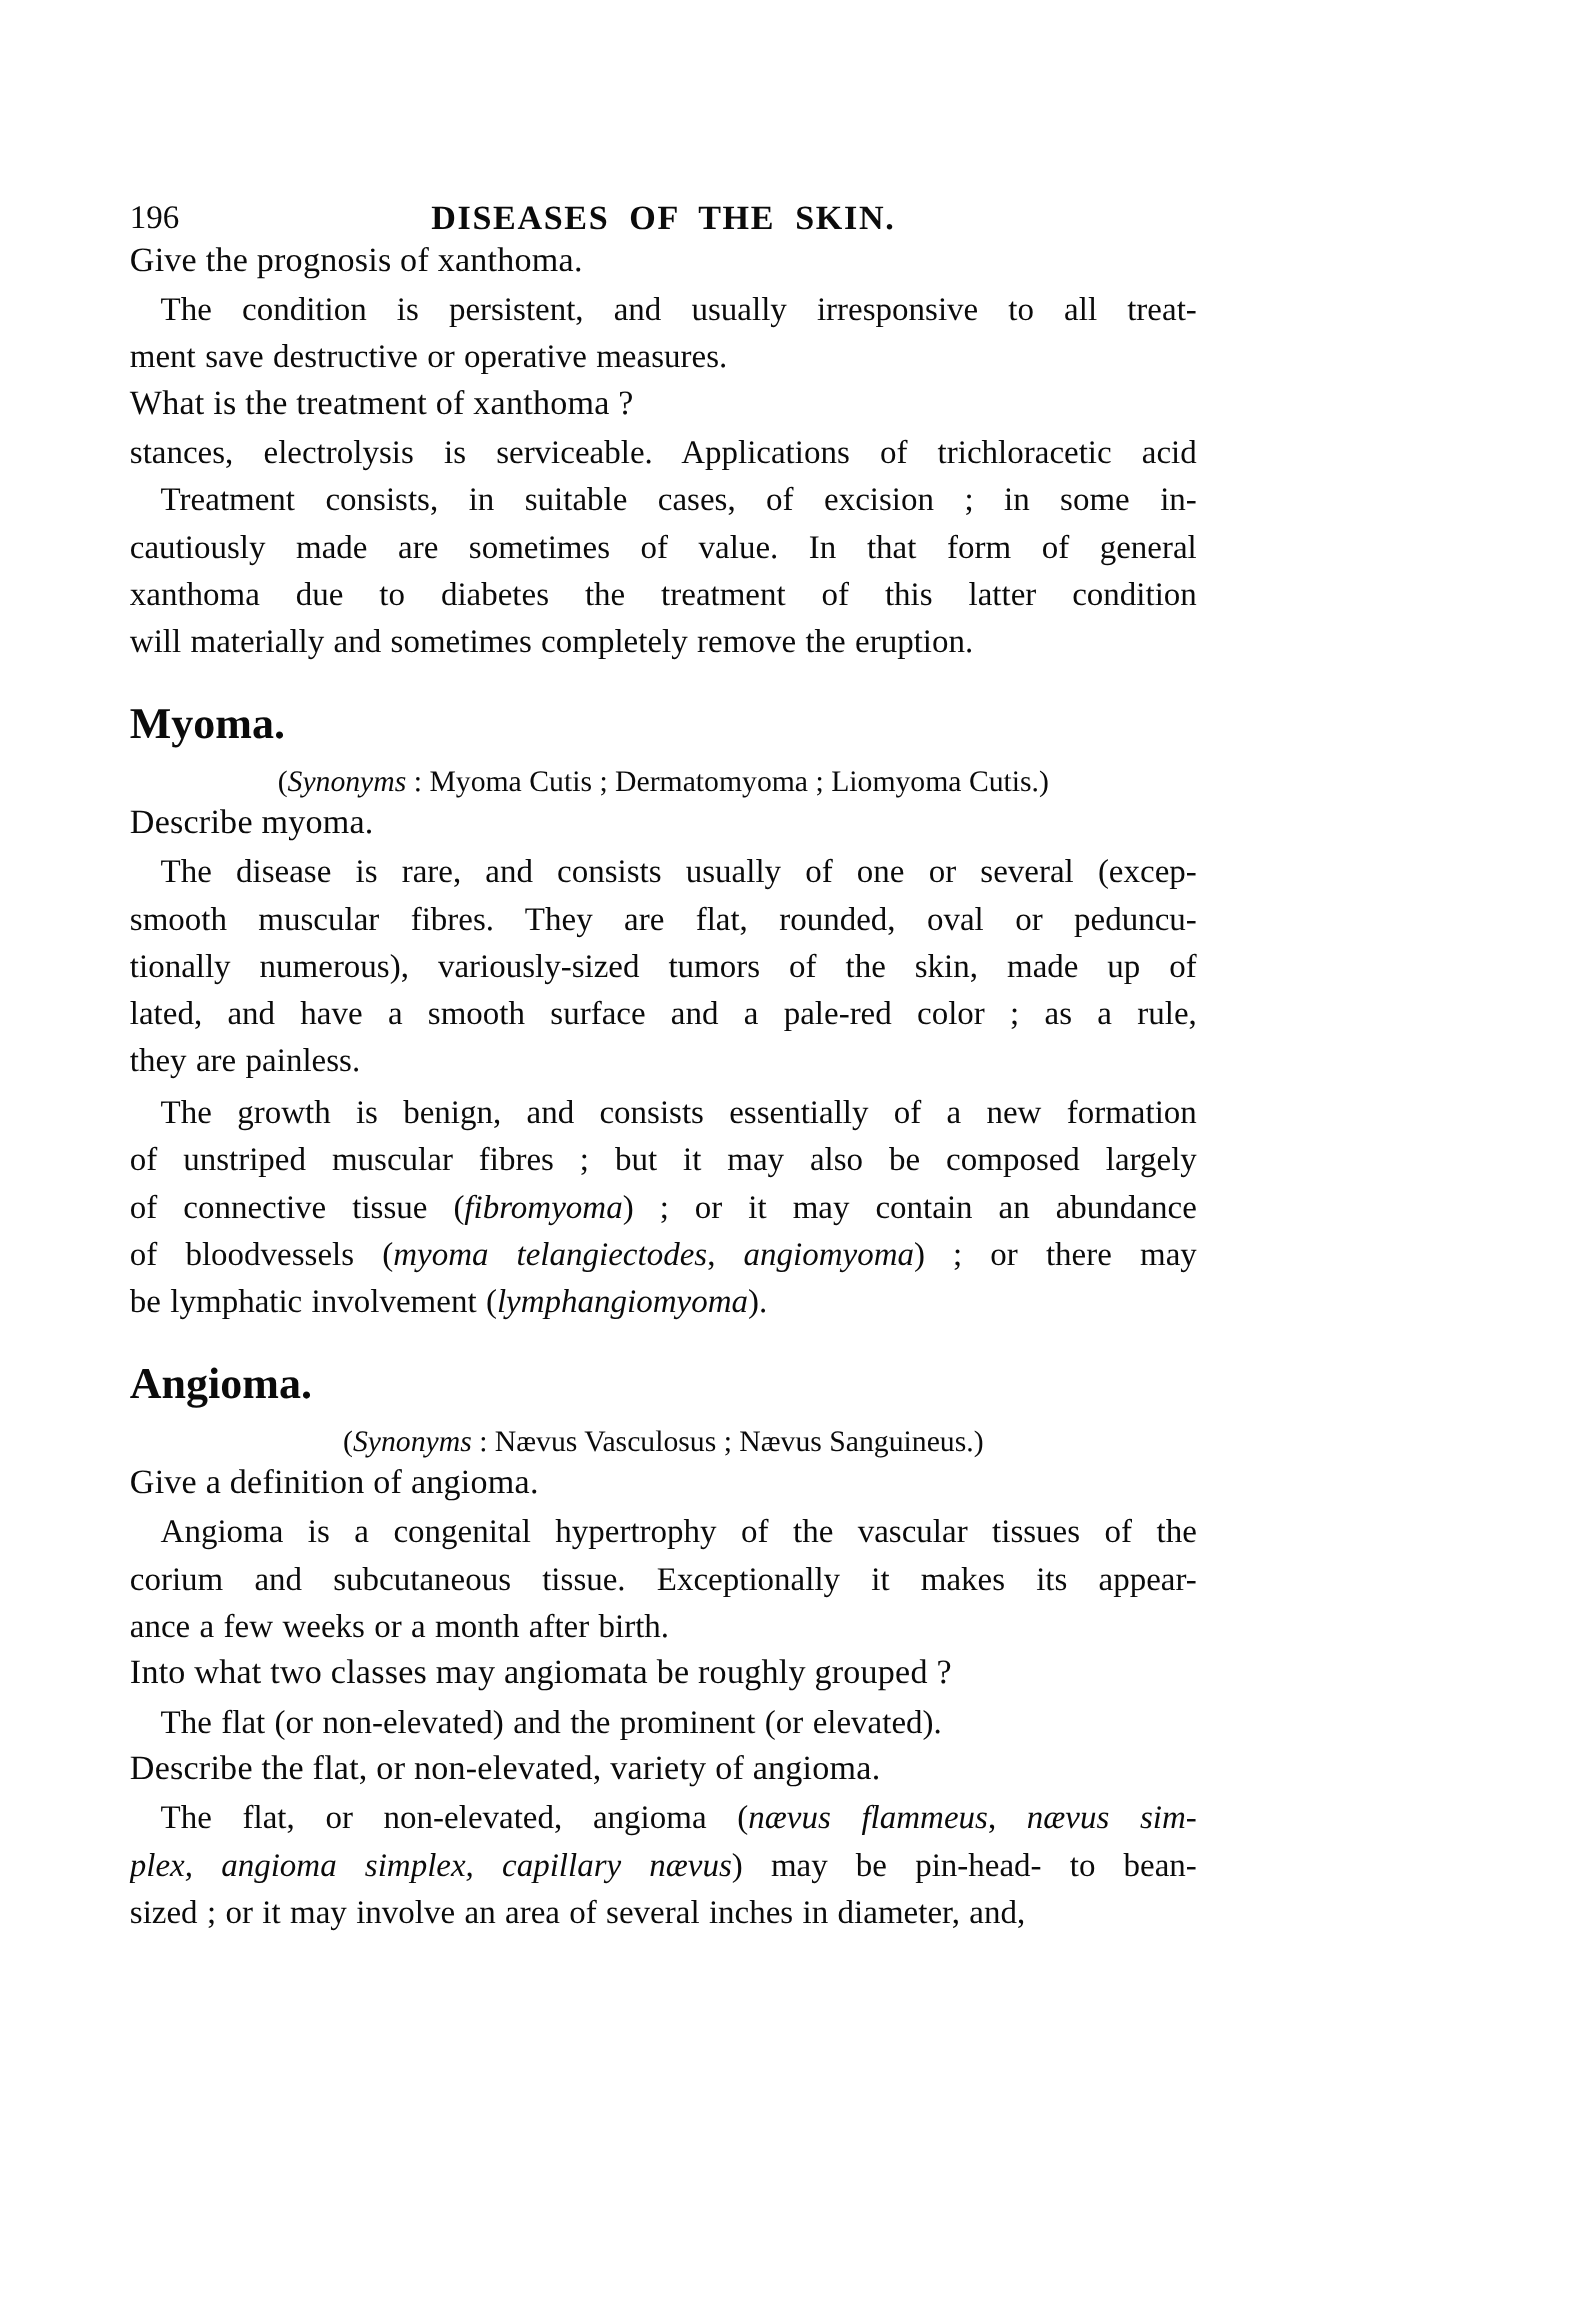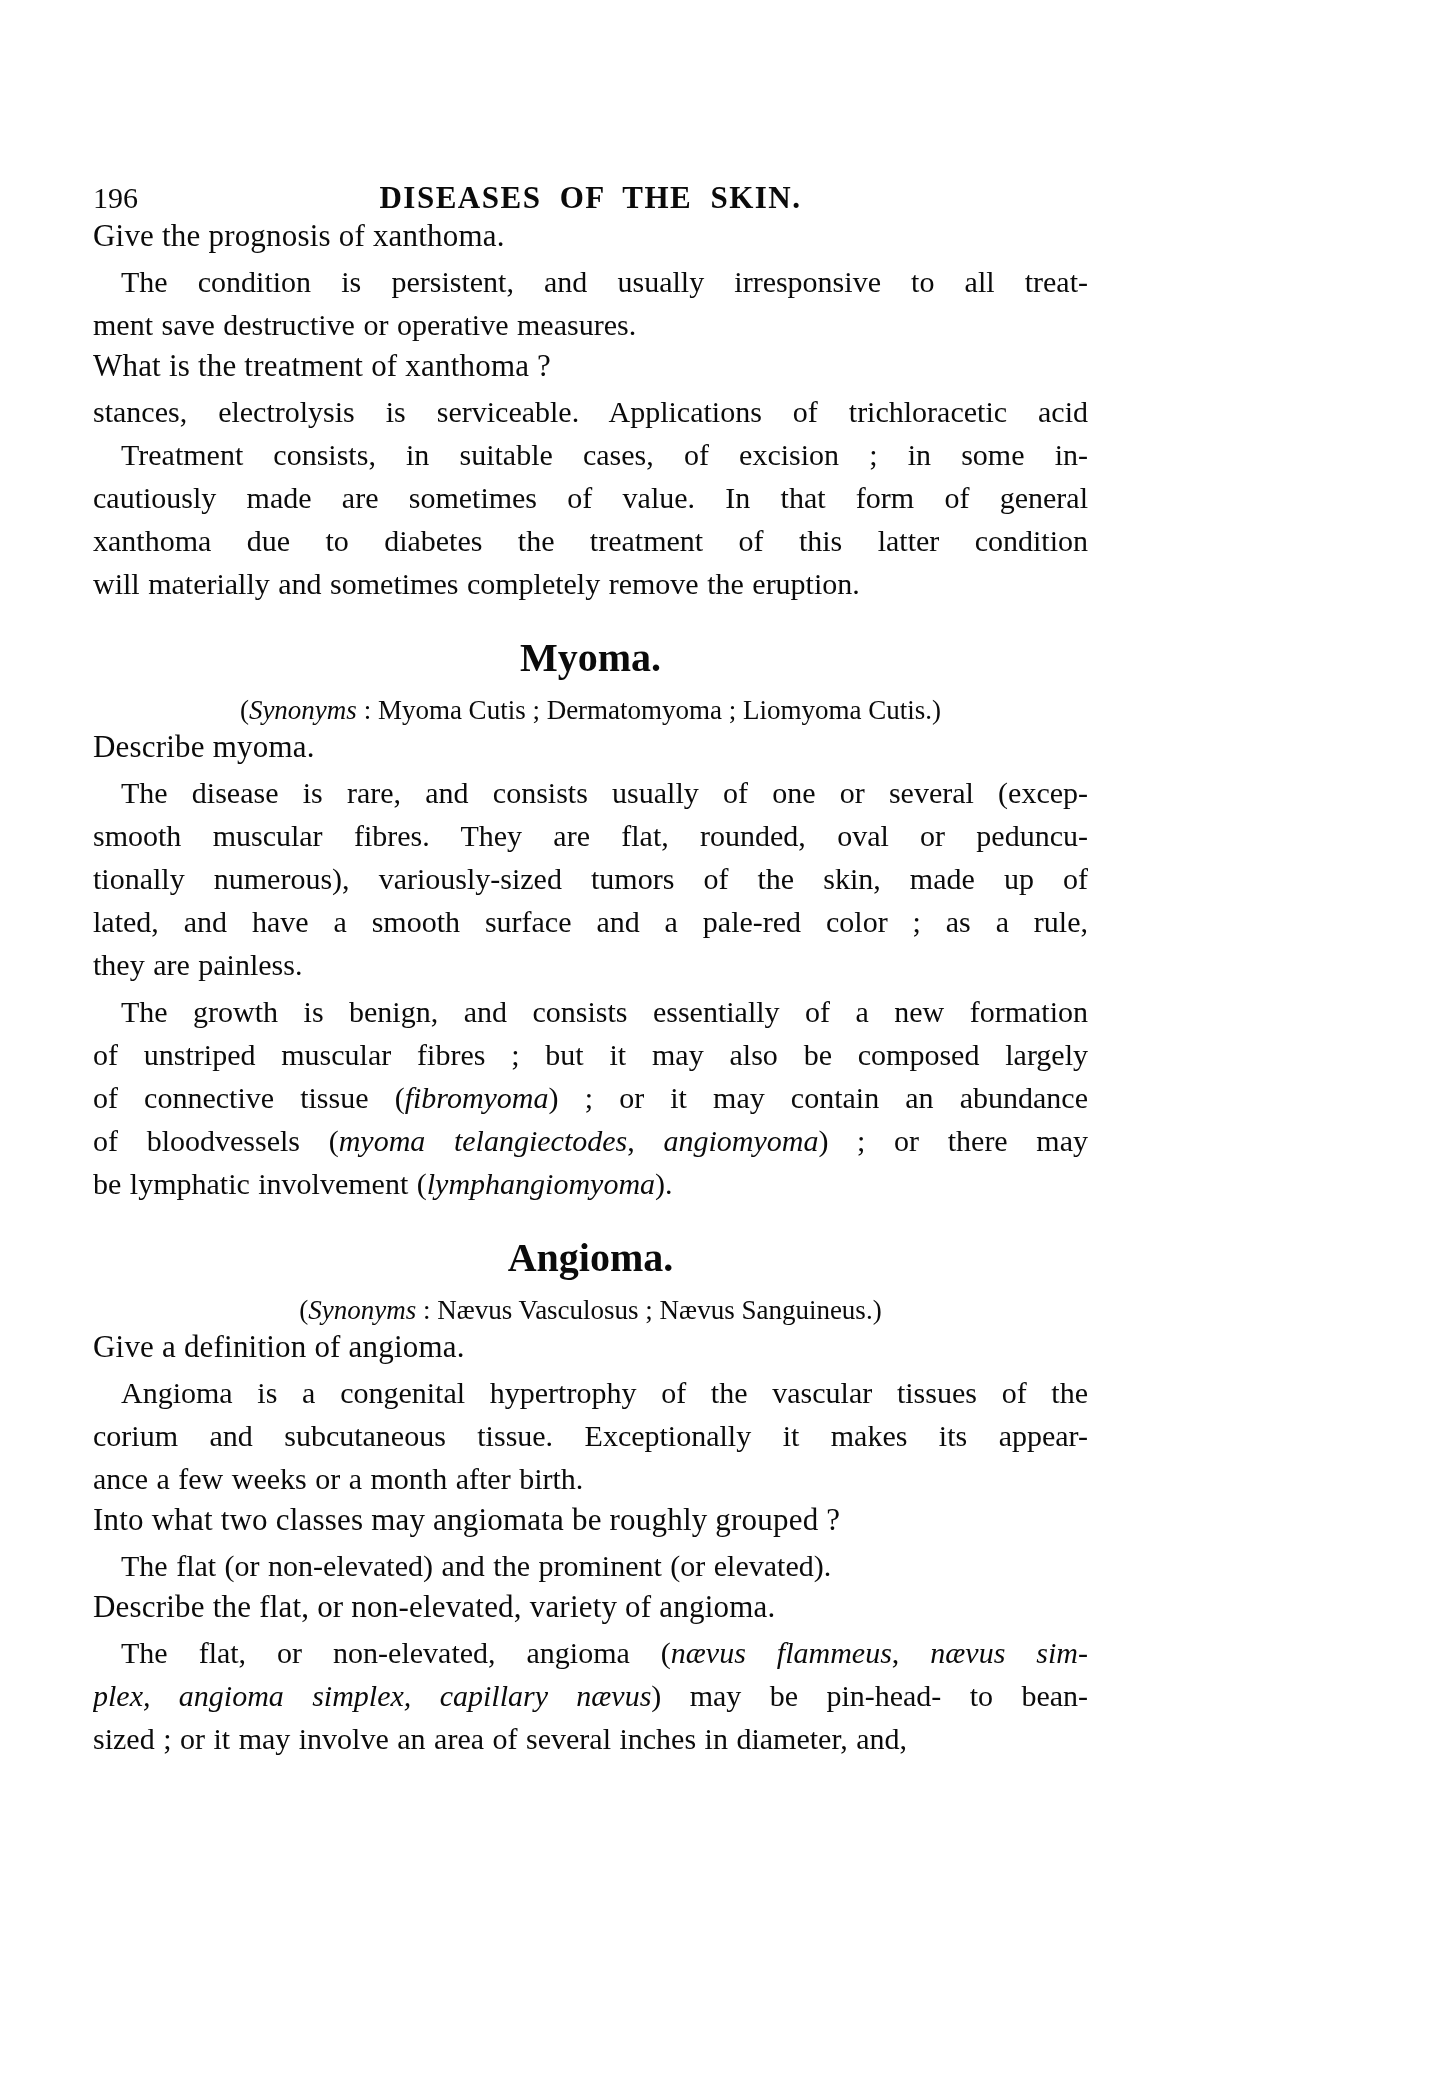--- a/index.html
+++ b/index.html
@@ -12,21 +12,21 @@
     height: 2090px;
     color: #0b0b0b;
     font-family: "Liberation Serif", "DejaVu Serif", serif;
     overflow: hidden;
   }
   .page {
     position: relative;
     box-sizing: border-box;
     width: 1296px;
     height: 2090px;
-    padding: 180px 208px 0 93px;
+    padding: 180px 208px 0 118px;
     background: #ffffff;
   }
   
   .running-head {
     position: relative;
     height: 36px;
   }
   .page-number {
     position: absolute;
     left: 0;
@@ -43,21 +43,20 @@
     line-height: 36px;
   }
   
   .question {
     font-size: 31px;
     font-weight: normal;
     line-height: 40px;
     letter-spacing: 0.2px;
   }
   .section-title {
-    text-align: center;
     font-size: 40px;
     font-weight: bold;
     line-height: 50px;
     margin-top: 28px;
   }
   .synonyms {
     text-align: center;
     font-size: 27px;
     line-height: 34px;
     margin-top: 10px;

